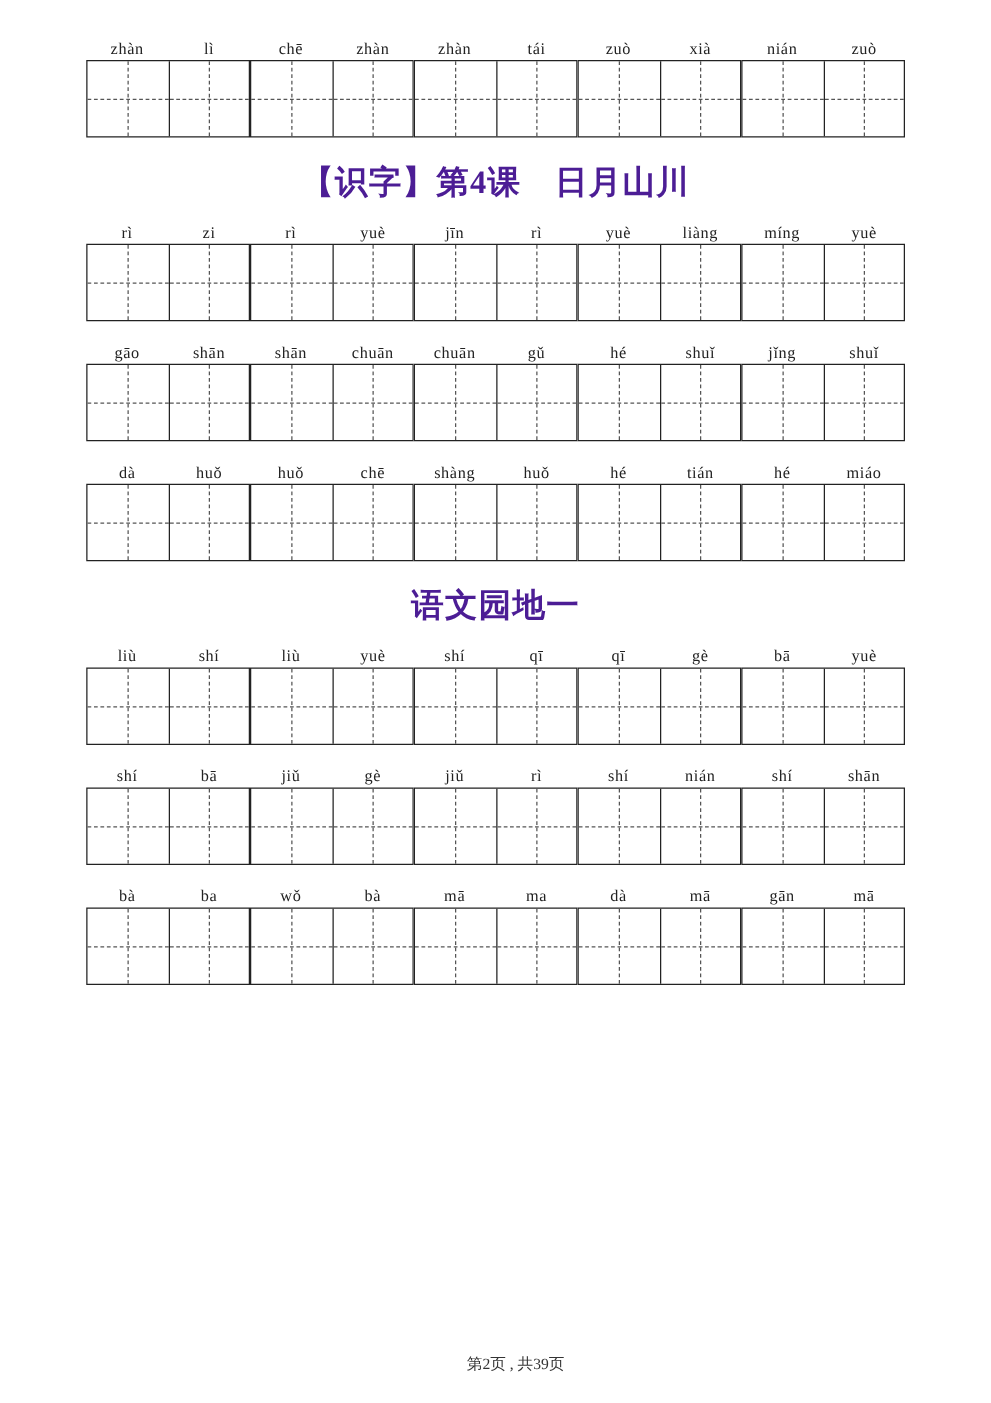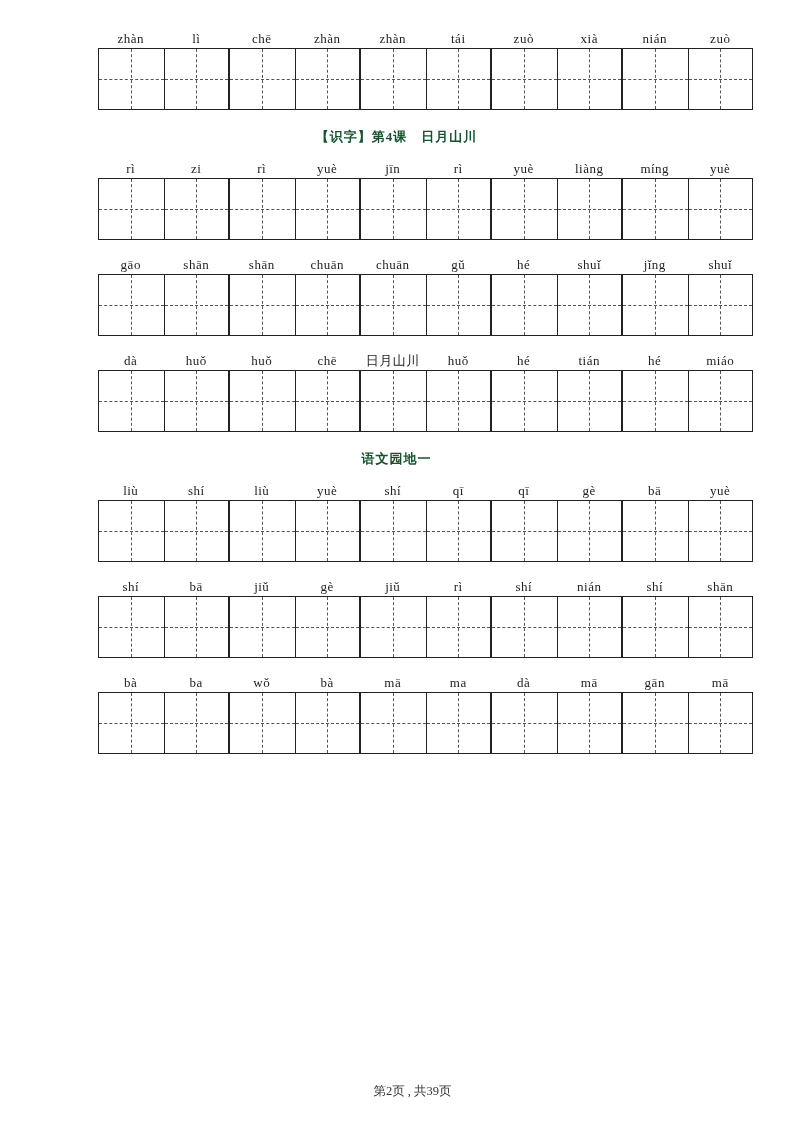--- a/index.html
+++ b/index.html
@@ -21,30 +21,30 @@
     box-sizing: border-box;
     padding: 30px 40px 0 40px;
     position: relative;
   }
 
   
   .section-title {
     text-align: center;
     font-family: "Liberation Serif", serif;
     font-weight: bold;
-    color: #14532d;
-    font-size: 13px;
+    color: #4c1d95;
+    font-size: 26px;
     letter-spacing: 1px;
     margin: 18px 0 14px 0;
   }
 
   
   .row {
     display: flex;
-    justify-content: flex-end;
+    justify-content: center;
     align-items: flex-start;
     margin-bottom: 16px;
   }
   .cell-group {
     display: flex;
     flex-direction: column;
     width: 131px;
   }
   .pinyin-line {
     display: flex;
@@ -290,21 +290,21 @@
               <span class="pinyin">huǒ</span>
               <span class="pinyin">chē</span>
             </div>
             <div class="boxes">
               <div class="box"></div>
               <div class="box"></div>
             </div>
           </div>
           <div class="cell-group">
             <div class="pinyin-line">
-              <span class="pinyin">日月山川</span>
+              <span class="pinyin">shàng</span>
               <span class="pinyin">huǒ</span>
             </div>
             <div class="boxes">
               <div class="box"></div>
               <div class="box"></div>
             </div>
           </div>
           <div class="cell-group">
             <div class="pinyin-line">
               <span class="pinyin">hé</span>

